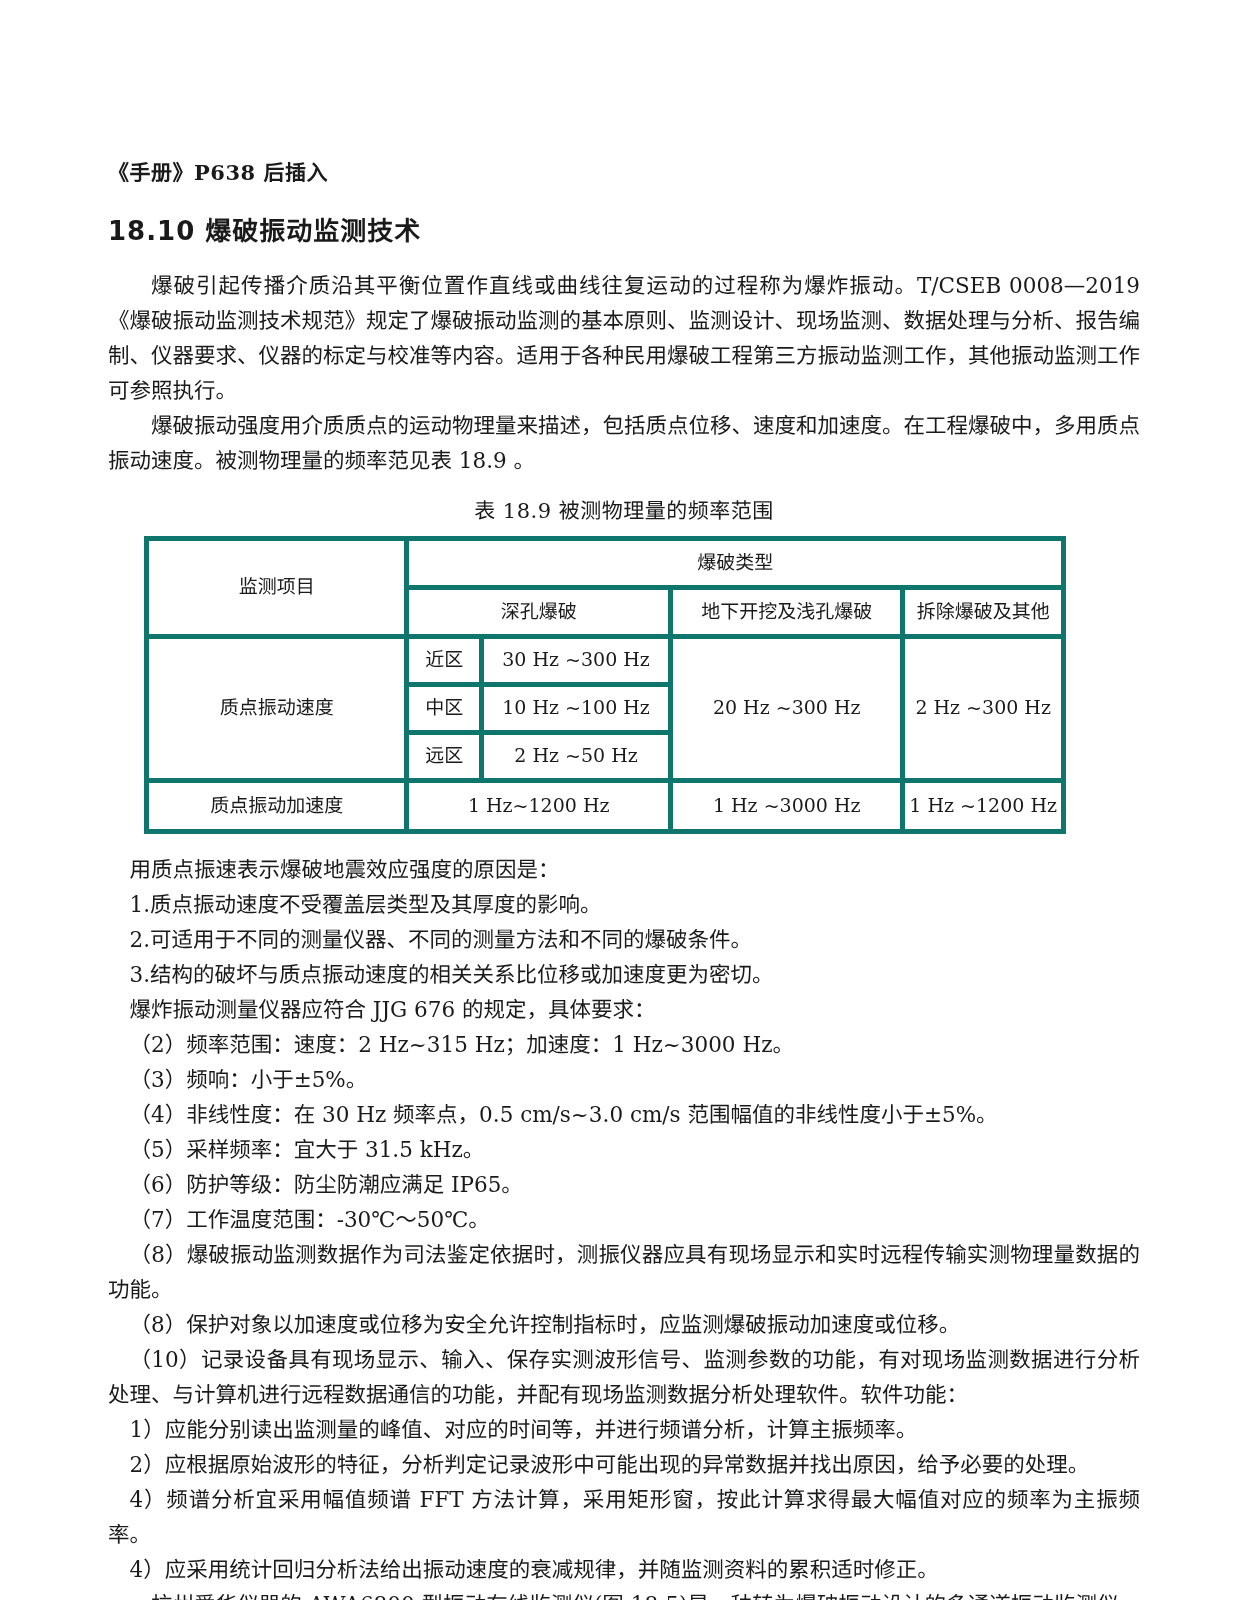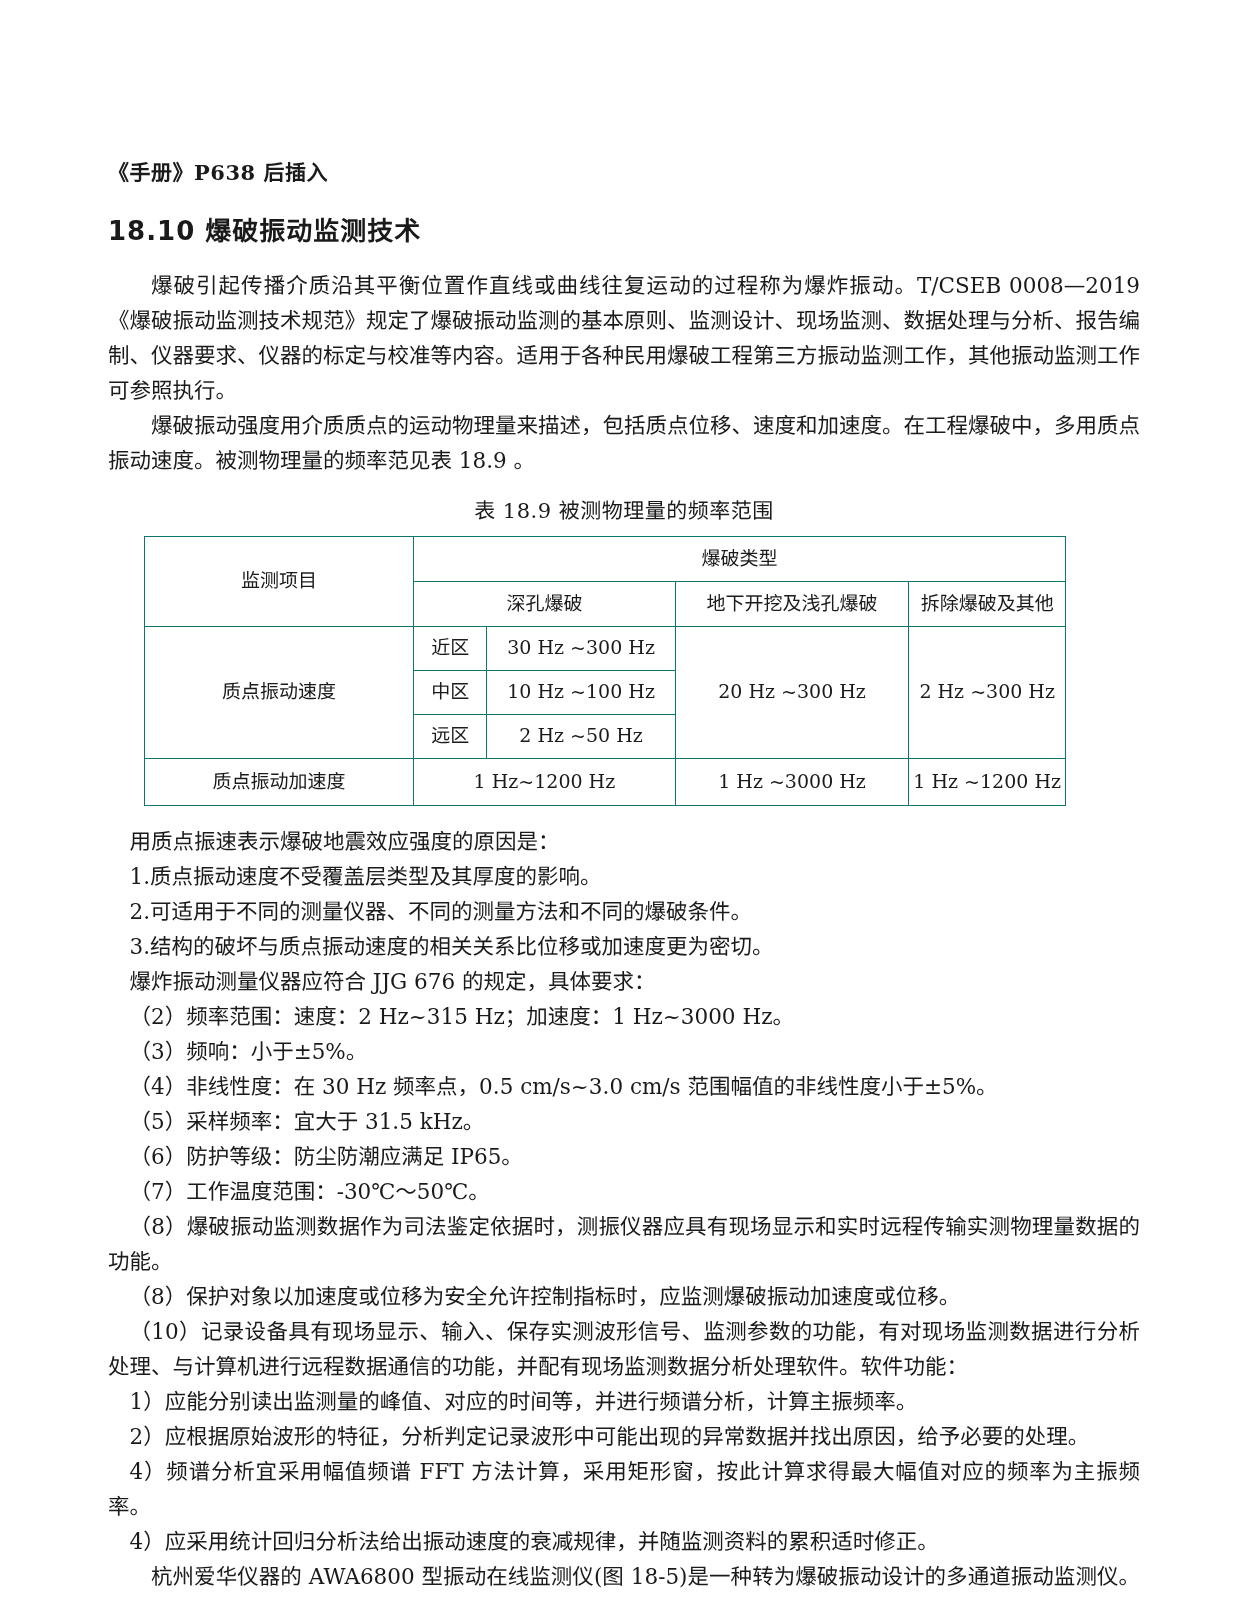--- a/index.html
+++ b/index.html
@@ -77,21 +77,21 @@
     justify-content: flex-start;
   }
   table.freq {
     border-collapse: collapse;
     width: 922px;
     margin-left: 36px;
     font-size: 19px;
     font-family: "DejaVu Serif", "Liberation Serif", serif;
   }
   table.freq td {
-    border: 1px solid #0f766e;
+    border: 5px solid #0f766e;
     text-align: center;
     vertical-align: middle;
     padding: 4px 4px;
     line-height: 1.35;
     white-space: nowrap;
   }
   .c-item   { width: 287px; margin-top: 28px; }
   .c-zone   { width: 70px;  }
   .c-deep   { width: 186px; }
   .c-under  { width: 236px; }

